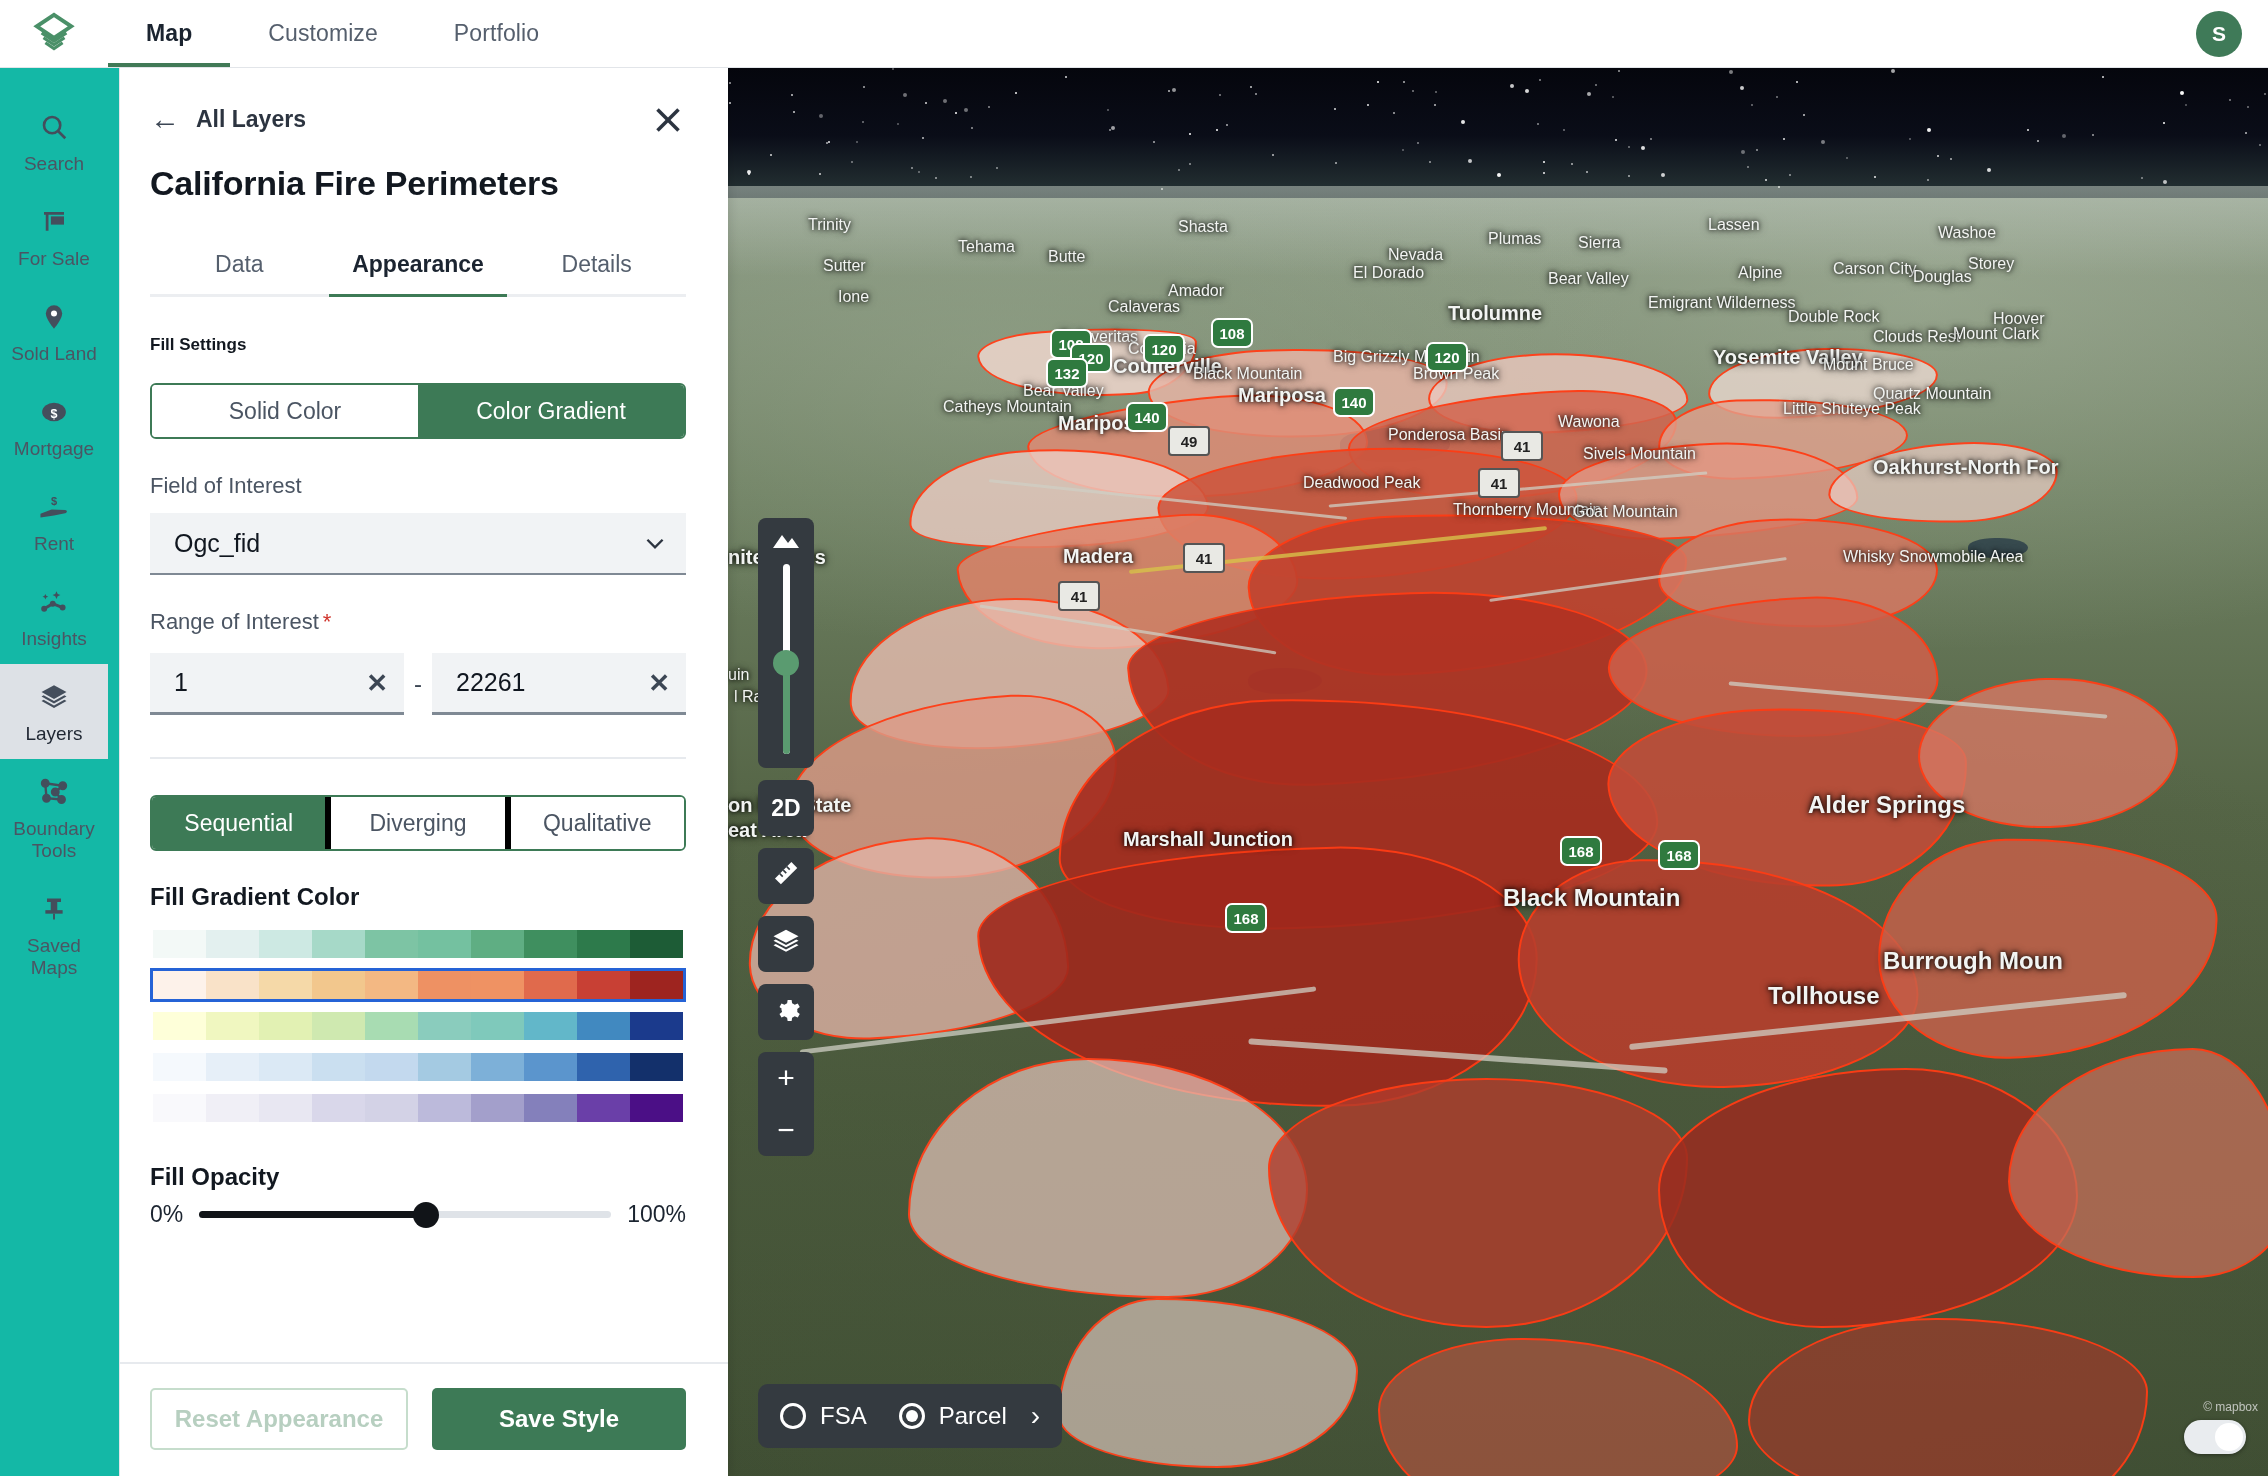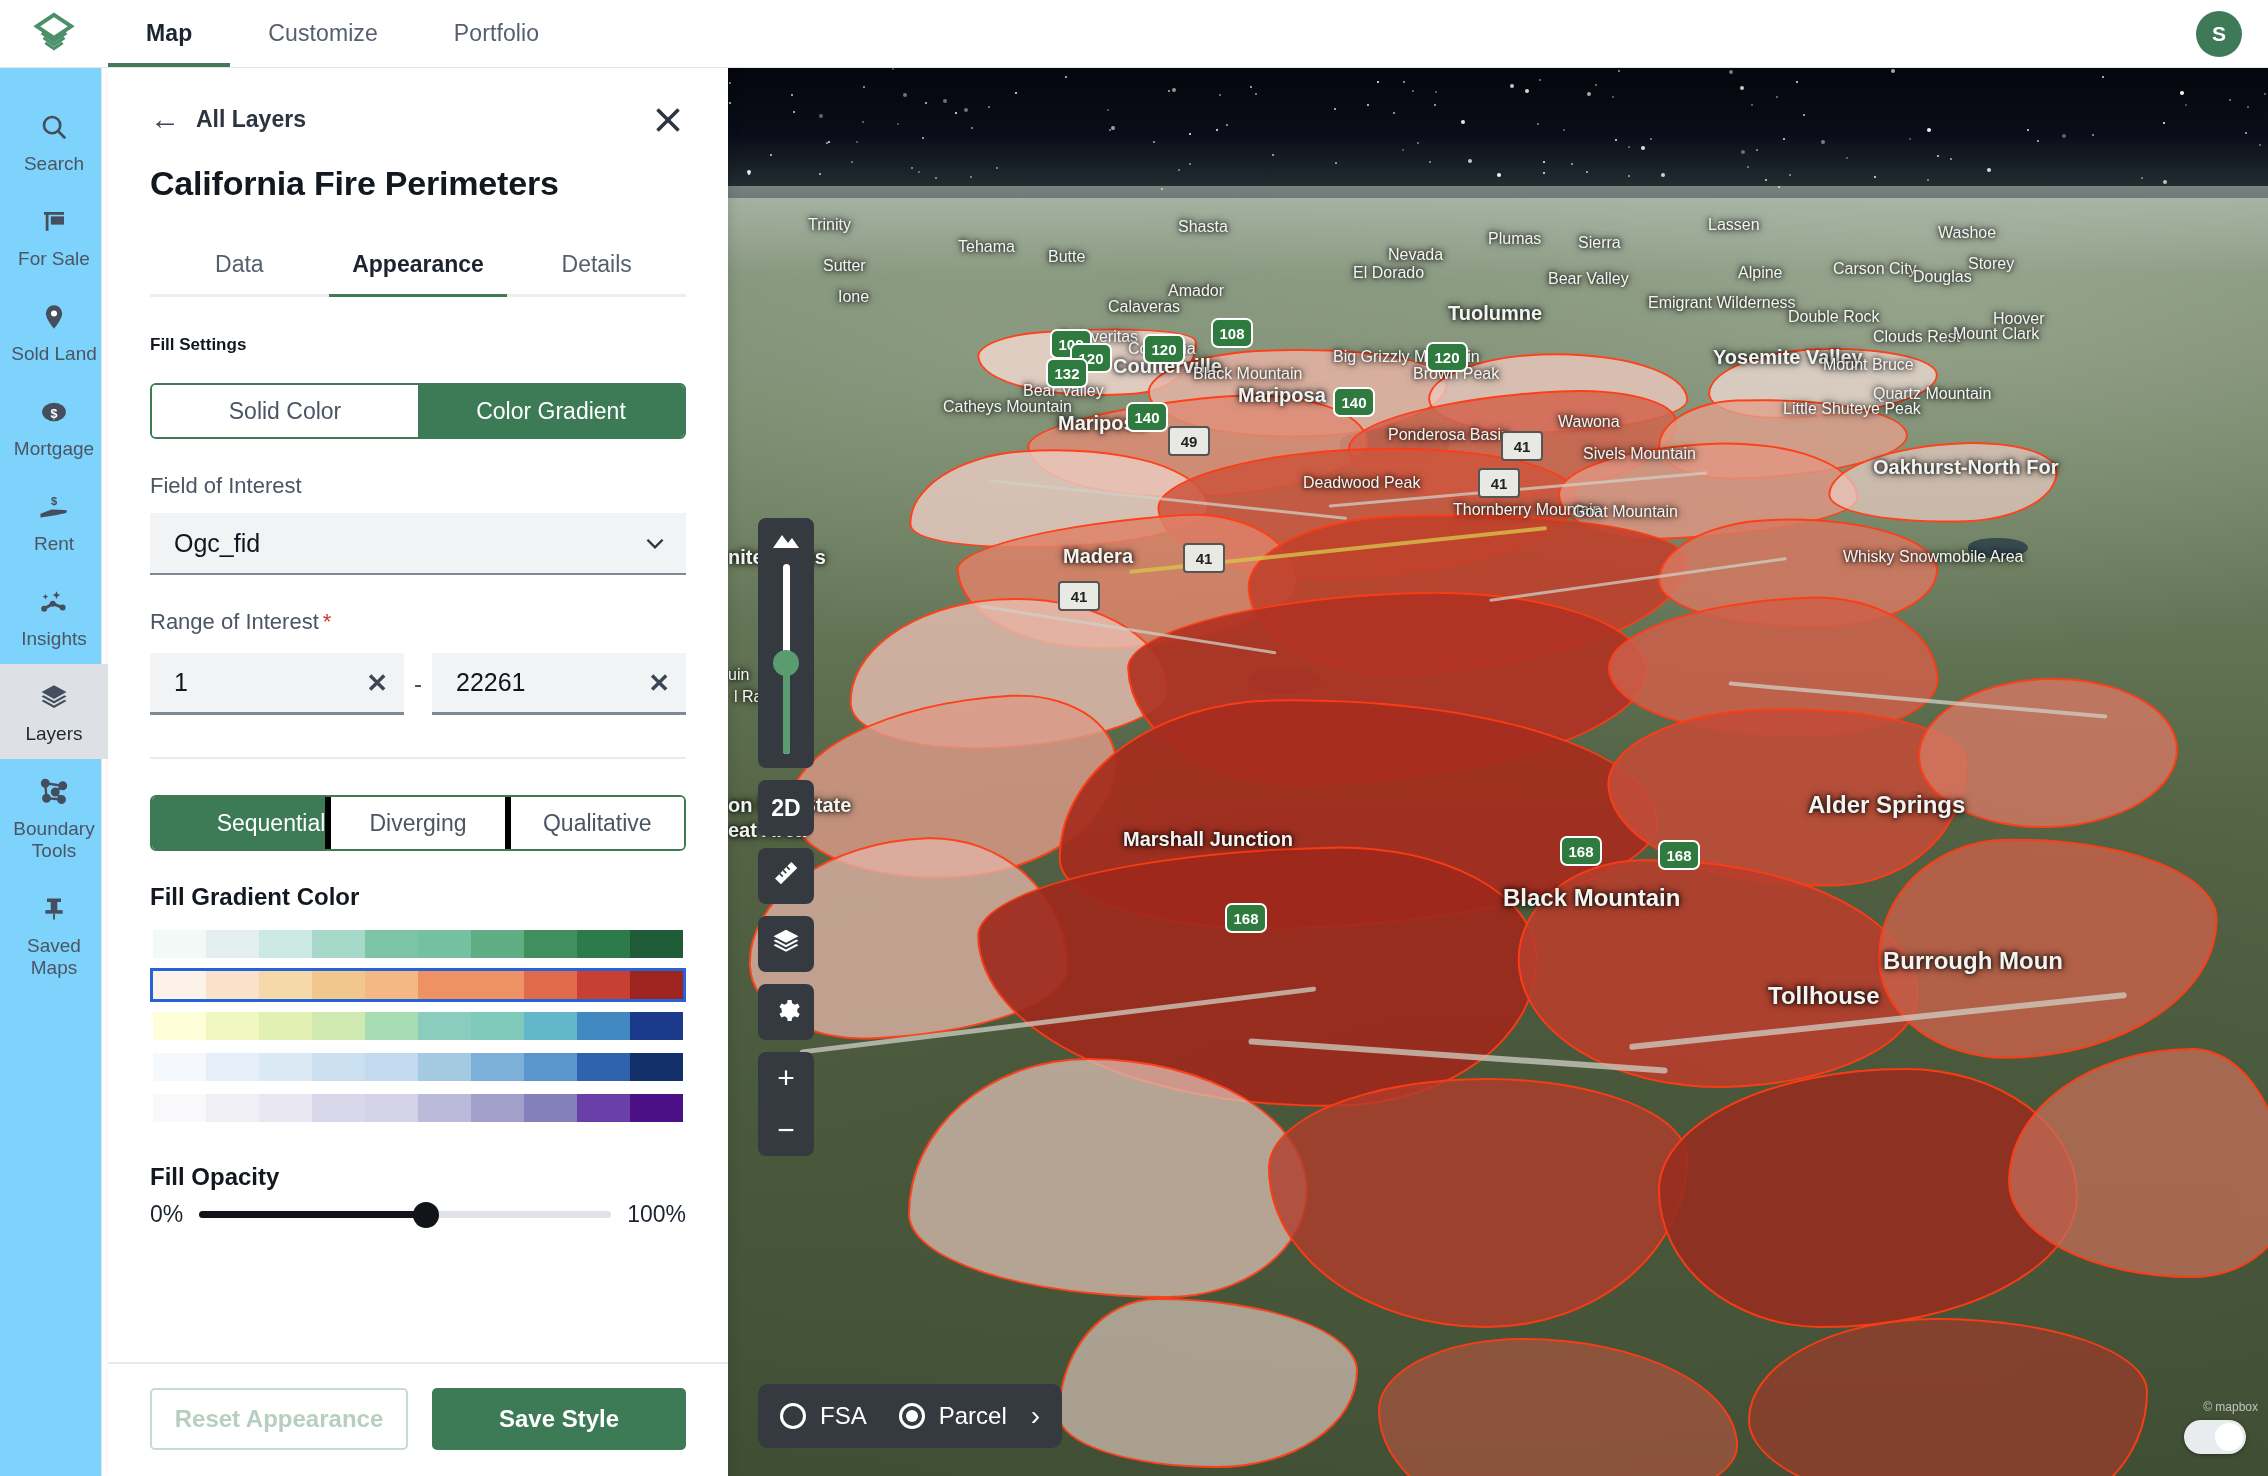--- a/index.html
+++ b/index.html
@@ -31,22 +31,22 @@
   }
   .avatar {
     position: absolute; right: 26px; top: 50%; transform: translateY(-50%);
     width: 46px; height: 46px; border-radius: 50%; background: #3f7a58;
     color: #fff; font-size: 21px; font-weight: 700;
     display: flex; align-items: center; justify-content: center;
   }
 
   
   .rail {
-    position: absolute; left: 0; top: 68px; width: 102px; bottom: 0;
-    background: #7dd3fc; border-right: 1px solid #e2e5e9; z-index: 35;
+    position: absolute; left: 0; top: 68px; width: 120px; bottom: 0;
+    background: #14b8a6; border-right: 1px solid #e2e5e9; z-index: 35;
     padding-top: 26px;
   }
   .rail-item {
     width: 108px; padding: 16px 4px 14px; display: flex; flex-direction: column;
     align-items: center; gap: 9px; cursor: pointer;
   }
   .rail-item.active { background: #dde1e6; }
   .rail-item .ic { height: 34px; display:flex; align-items:center; justify-content:center; color:#444e5c; }
   .rail-item .lbl {
     font-size: 19px; color: #4b5563; text-align: center; line-height: 1.16;
@@ -120,21 +120,21 @@
   .divider { height: 2px; background: #e7eaee; margin: 42px 42px 0; }
 
   .seg2 {
     display: flex; margin: 36px 42px 0; border: 2px solid #3d7a56;
     border-radius: 6px; overflow: hidden; height: 56px;
   }
   .seg2 > div {
     flex: 1; display: flex; align-items: center; justify-content: center;
     font-size: 23px; color: #4b5563; cursor: pointer; background: #fff;
   }
-  .seg2 > div.on { background: #3d7a56; color: #fff; justify-content: flex-end; }
+  .seg2 > div.on { background: #3d7a56; color: #fff; }
   .seg2 > div + div { border-left: 6px solid #000000; }
 
   .grad-label { font-size: 24px; font-weight: 700; color: #121820; margin: 32px 42px 0; }
   .grads { margin: 16px 42px 0; display: flex; flex-direction: column; gap: 7px; }
   .grad {
     display: flex; height: 34px; cursor: pointer; border: 3px solid transparent;
   }
   .grad.sel { border-color: #2563d6; }
   .grad span { flex: 1; height: 100%; }
 

